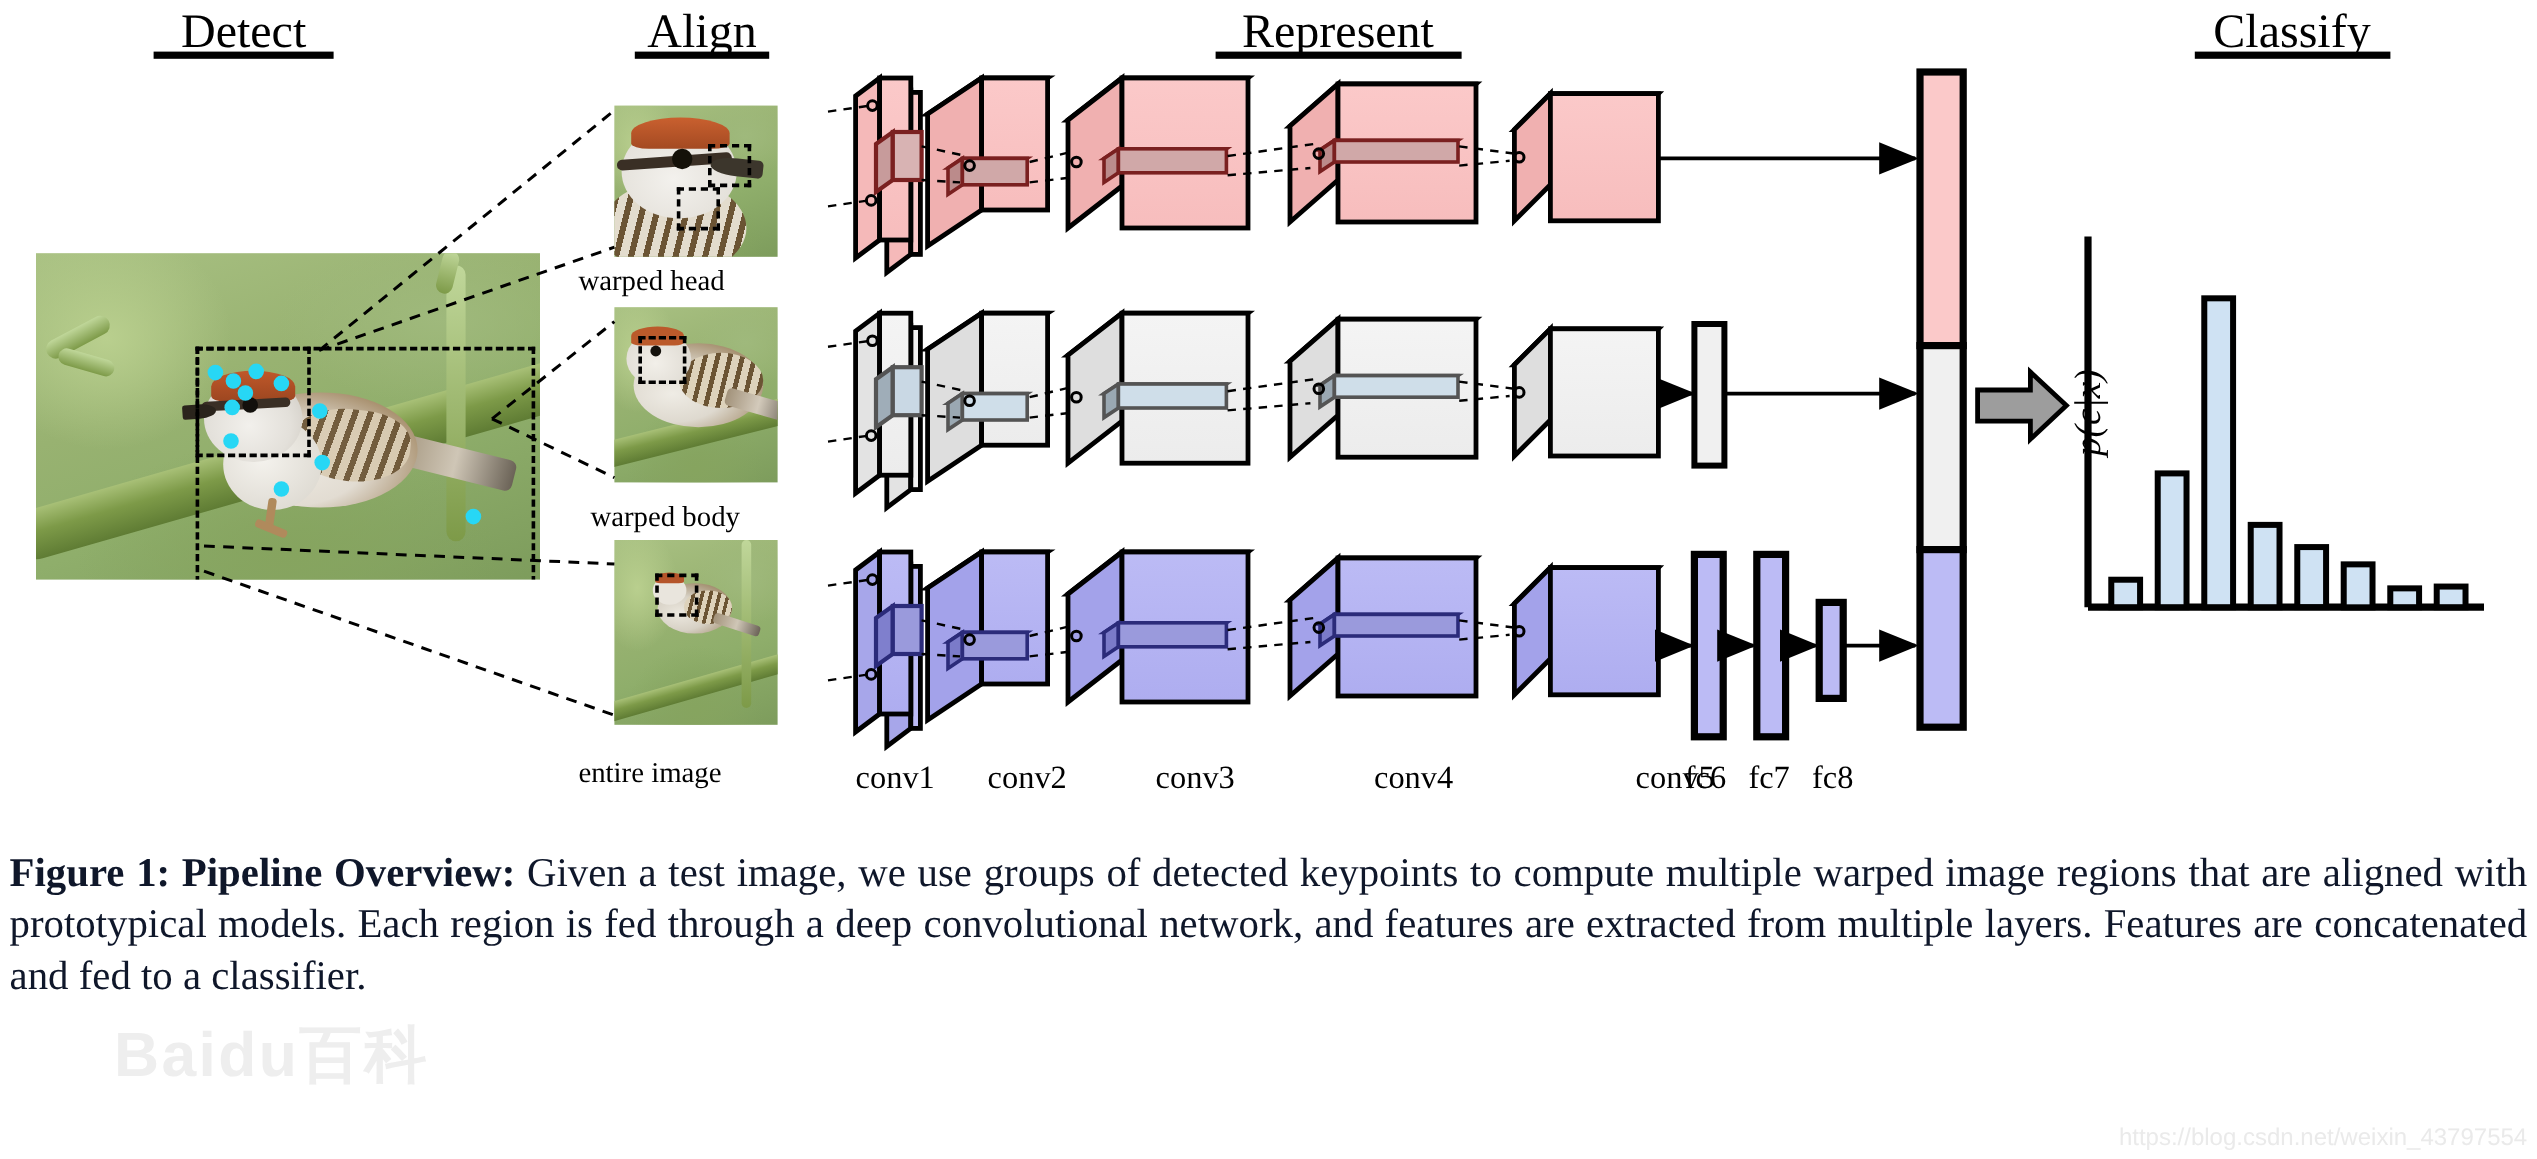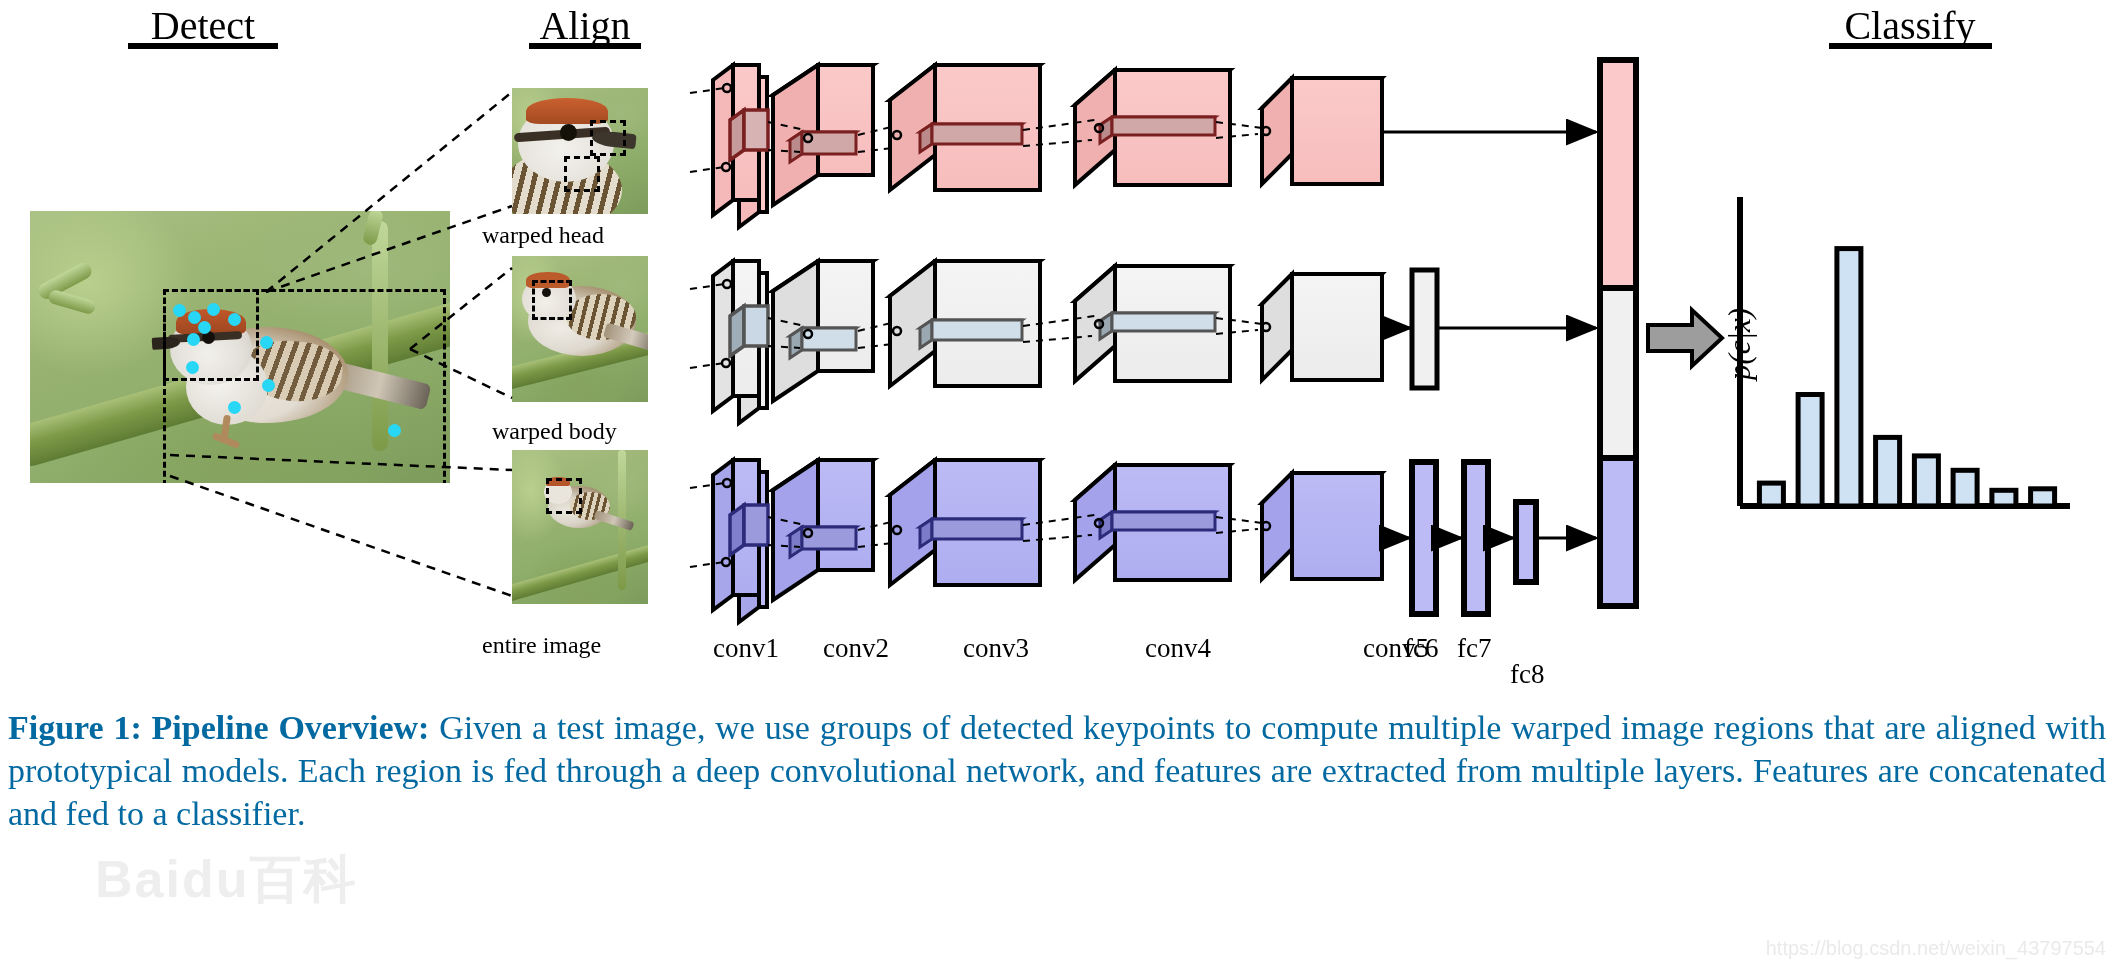--- a/index.html
+++ b/index.html
@@ -40,21 +40,21 @@
 
   
   .cap{position:absolute;font-family:"Liberation Serif",serif;font-size:24px;
        color:#000;white-space:nowrap;}
   .lyr{position:absolute;font-family:"Liberation Serif",serif;font-size:27px;
        color:#000;white-space:nowrap;}
 
   
   #caption{position:absolute;left:8px;top:706px;width:2098px;
            font-family:"Liberation Serif",serif;font-size:34px;line-height:1.27;
-           color:#0369a1;text-align:justify;}
+           color:#0f172a;text-align:justify;}
   #caption b{font-weight:bold;}
 
   .wm{position:absolute;font-family:"Liberation Sans",sans-serif;color:#e8e8e8;}
   #wm-baidu{left:95px;top:845px;font-size:52px;letter-spacing:2px;color:#eeeeee;
             font-weight:bold;}
   #wm-csdn{right:8px;bottom:6px;font-size:20px;color:#eaeaea;}
   .pclx{position:absolute;transform:rotate(-90deg);transform-origin:left top;
         font-family:"Liberation Serif",serif;font-size:31px;font-style:italic;color:#000;}
 </style>
 </head>
@@ -62,20 +62,24 @@
 
 <div id="figure">
 
   <div class="stage-head" style="left:88px;top:2px;width:230px;">
     <span class="txt">Detect</span>
     <span class="rule" style="width:150px;margin:-6px auto 0;"></span>
   </div>
   <div class="stage-head" style="left:500px;top:2px;width:170px;">
     <span class="txt">Align</span>
     <span class="rule" style="width:112px;margin:-6px auto 0;"></span>
+  </div>
+  <div class="stage-head" style="left:950px;top:2px;width:330px;">
+    <span class="txt">Represent</span>
+    <span class="rule" style="width:205px;margin:-6px auto 0;"></span>
   </div>
   <div class="stage-head" style="left:1790px;top:2px;width:240px;">
     <span class="txt">Classify</span>
     <span class="rule" style="width:163px;margin:-6px auto 0;"></span>
   </div>
 
   <div class="photo scene" style="left:30px;top:211px;width:420px;height:272px;">
 
     <div class="branch" style="left:-30px;top:150px;width:500px;height:42px;transform:rotate(-16deg);"></div>
     <div class="leafstem" style="left:342px;top:10px;width:16px;height:230px;"></div>
@@ -435,21 +439,21 @@
 
   <div class="pclx" style="left:1722px;top:380px;">p(c|x)</div>
 
   <div class="lyr" style="left:713px;top:633px;">conv1</div>
   <div class="lyr" style="left:823px;top:633px;">conv2</div>
   <div class="lyr" style="left:963px;top:633px;">conv3</div>
   <div class="lyr" style="left:1145px;top:633px;">conv4</div>
   <div class="lyr" style="left:1315px;top:633px;margin-left:48px;">conv5</div>
   <div class="lyr" style="left:1404px;top:633px;">fc6</div>
   <div class="lyr" style="left:1457px;top:633px;">fc7</div>
-  <div class="lyr" style="left:1510px;top:633px;margin-top:26px;">fc8</div>
+  <div class="lyr" style="left:1510px;top:633px;">fc8</div>
 
   <div id="caption">
     <b>Figure 1: Pipeline Overview:</b><span> Given a test image, we use groups of detected keypoints to compute multiple warped image regions that are aligned with prototypical models.  Each region is fed through a deep convolutional network, and features are extracted from multiple layers. Features are concatenated and fed to a classifier.</span>
   </div>
 
   <div class="wm" id="wm-baidu">Baidu百科</div>
   <div class="wm" id="wm-csdn">https://blog.csdn.net/weixin_43797554</div>
 </div>
 
 </body></html>

